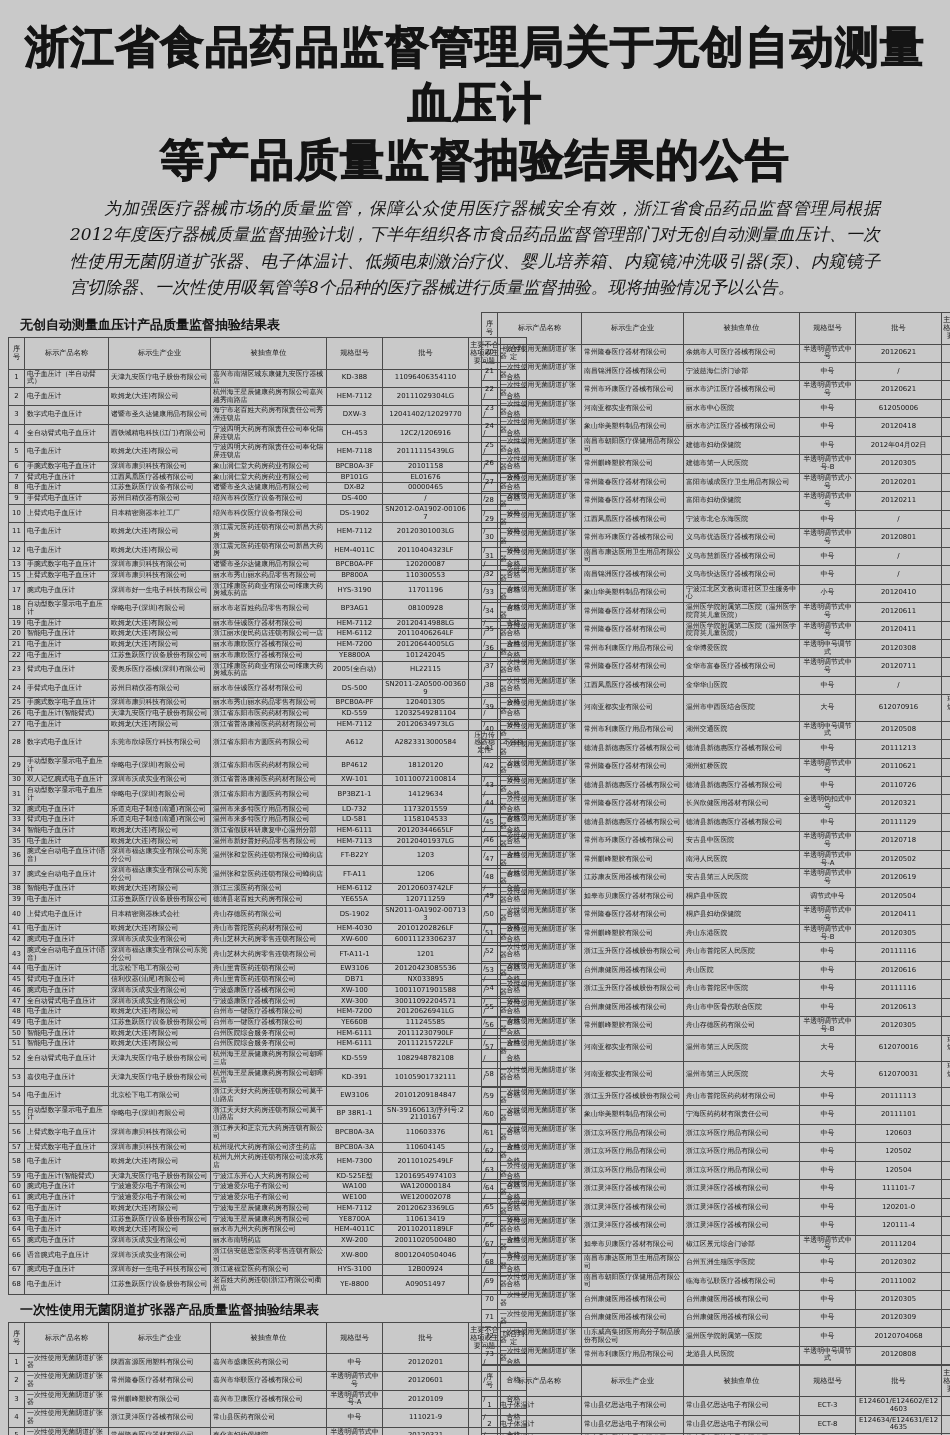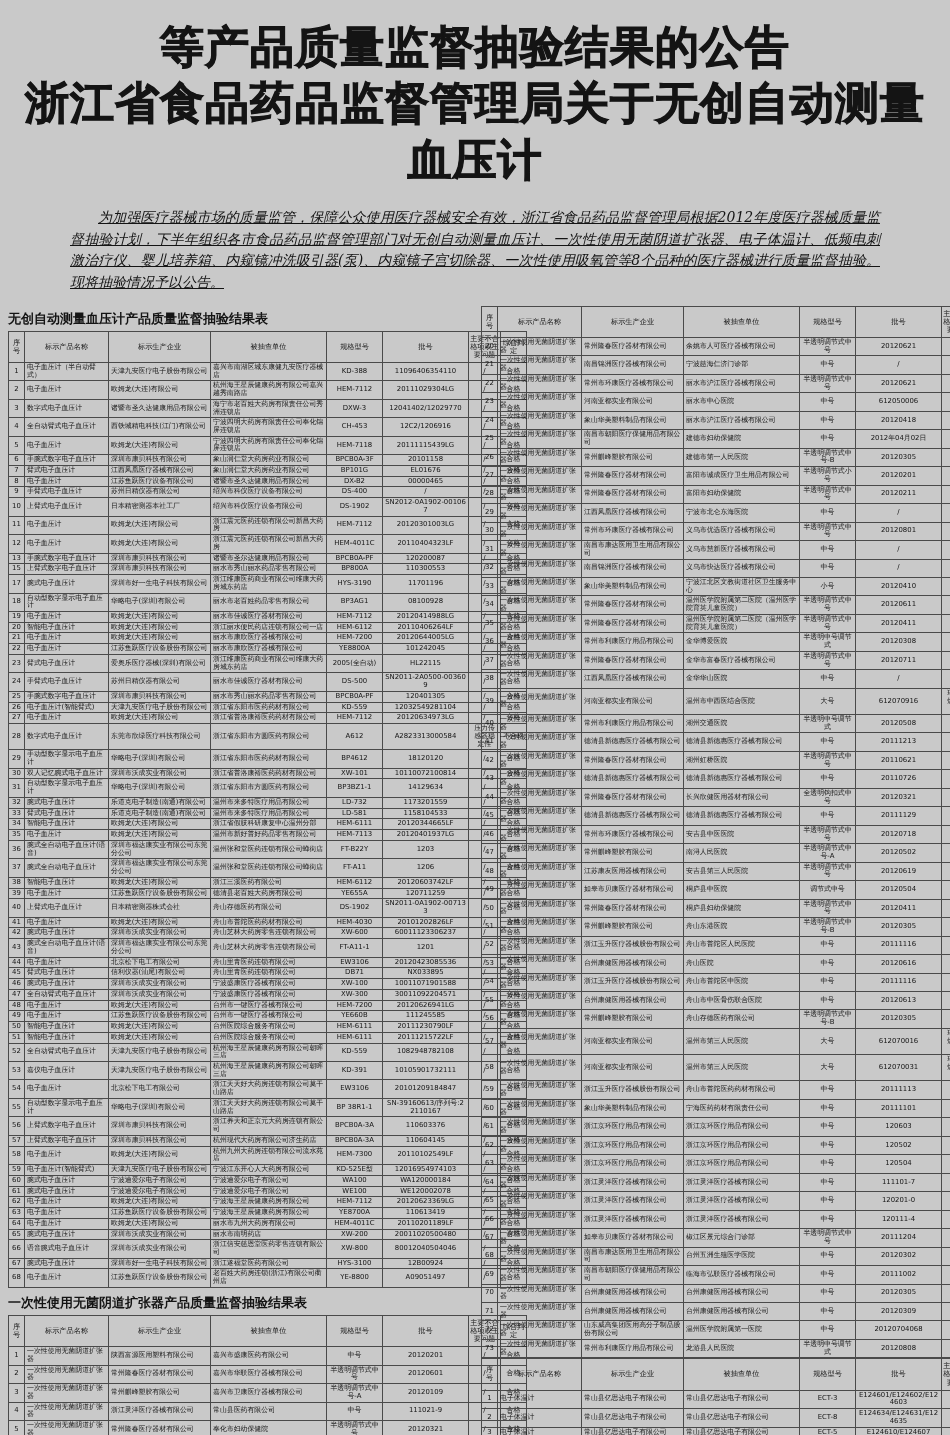--- a/index.html
+++ b/index.html
@@ -19,31 +19,31 @@
     text-align:center;
     font-family:"Liberation Serif","DejaVu Serif",serif;
     font-weight:900;
     font-size:44px;
     line-height:1.28;
     letter-spacing:1px;
     margin-top:14px;
     -webkit-text-stroke:1px var(--ink);
   }
   .intro{
-    width:810px;margin:18px auto 10px auto;
+    width:810px;margin:6px auto 10px auto;
     font-family:"DejaVu Serif","Liberation Serif",serif;
     font-style:italic;
-    font-size:14px;line-height:1.55;
-    text-align:justify;text-indent:2em;text-decoration:underline;
+    font-size:17px;line-height:1.55;
+    text-align:justify;text-indent:2em;
   }
   .columns{display:flex;gap:12px;align-items:flex-start;margin-top:6px;}
   .col{flex:1 1 0;min-width:0;}
   .tbl-caption{
     font-size:13px;font-weight:bold;
-    margin:6px 0 3px 0;
+    margin:6px 0 3px 12px;
   }
   table{border-collapse:collapse;width:100%;table-layout:fixed;}
   th,td{
     border:1px solid var(--line);
     font-size:6.9px;line-height:1.12;
     padding:1px 2px;
     vertical-align:middle;
     word-break:break-all;
     overflow:hidden;
   }
@@ -54,22 +54,22 @@
   col.w3{width:116px;} col.w4{width:56px;} col.w5{width:86px;}
   col.w6{width:32px;} col.w7{width:26px;}
   .spacer{height:2px;}
 </style>
 </head>
 <body>
 
 <div class="page">
 
   <div class="headline">
+    <div>浙江省食品药品监督管理局关于无创自动测量血压计</div>
     <div>等产品质量监督抽验结果的公告</div>
-    <div>浙江省食品药品监督管理局关于无创自动测量血压计</div>
   </div>
 
   <p class="intro">为加强医疗器械市场的质量监管，保障公众使用医疗器械安全有效，浙江省食品药品监督管理局根据2012年度医疗器械质量监督抽验计划，下半年组织各市食品药品监督管理部门对无创自动测量血压计、一次性使用无菌阴道扩张器、电子体温计、低频电刺激治疗仪、婴儿培养箱、内窥镜冲洗吸引器(泵)、内窥镜子宫切除器、一次性使用吸氧管等8个品种的医疗器械进行质量监督抽验。现将抽验情况予以公告。</p>
 
   <div class="columns">
 
     <div class="col">
       <div class="tbl-caption">无创自动测量血压计产品质量监督抽验结果表</div>
       <table>
           <colgroup>

